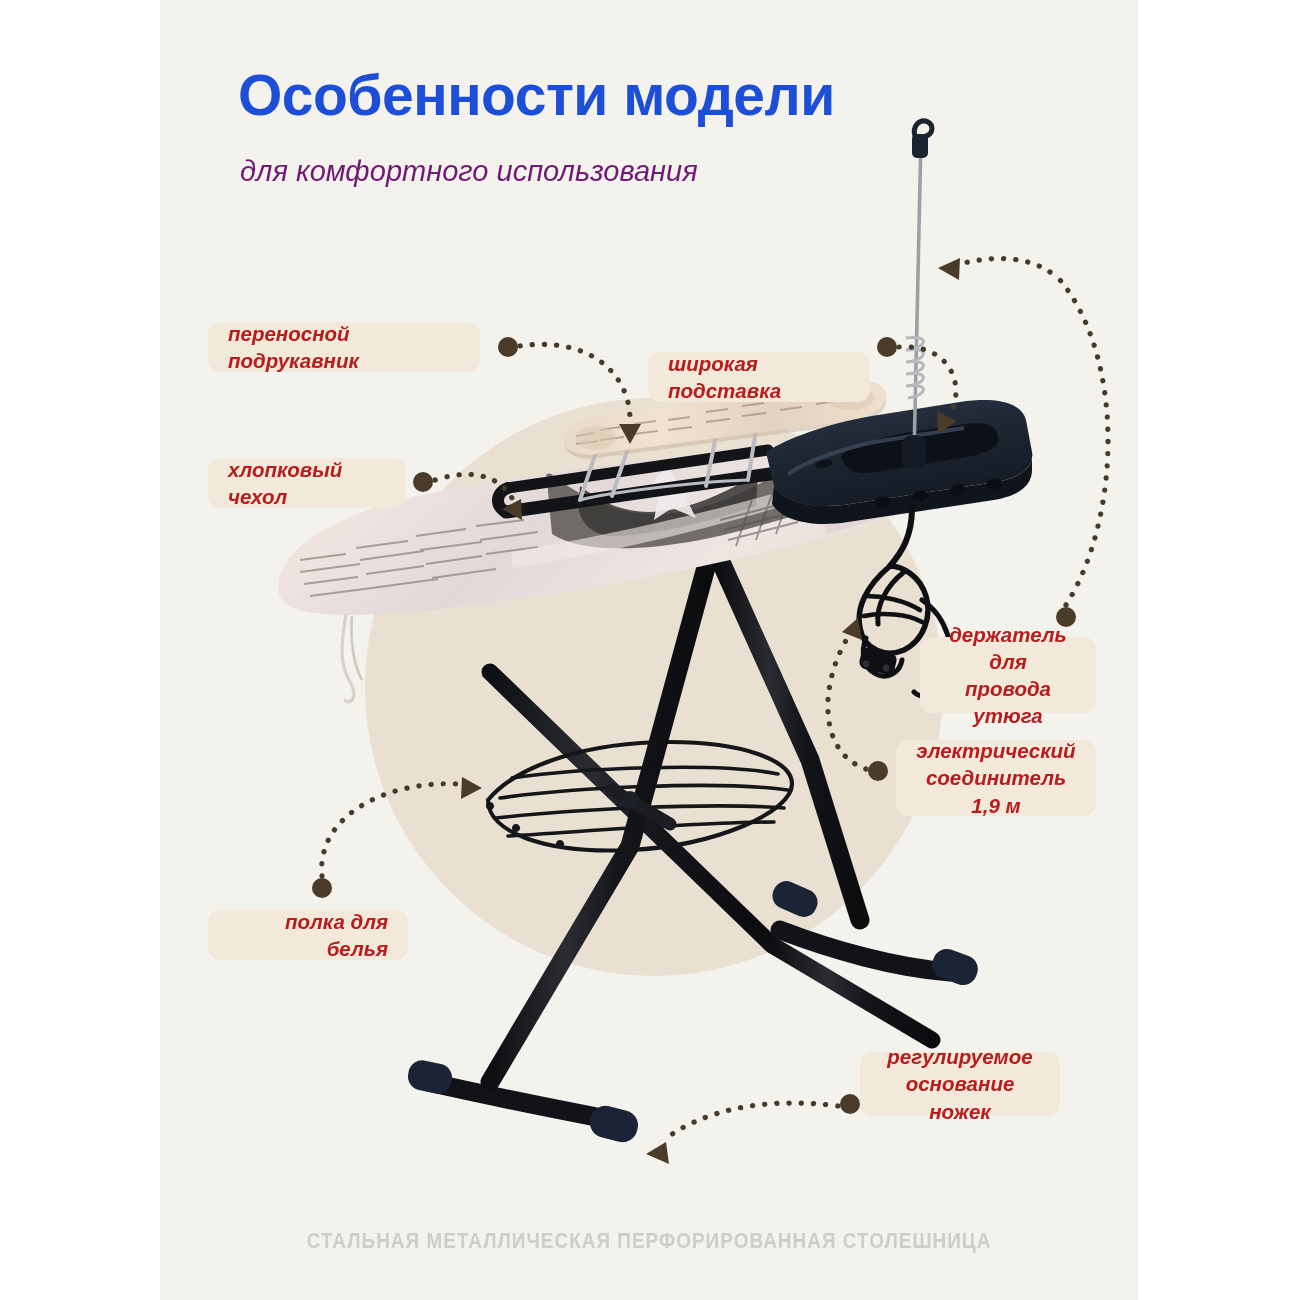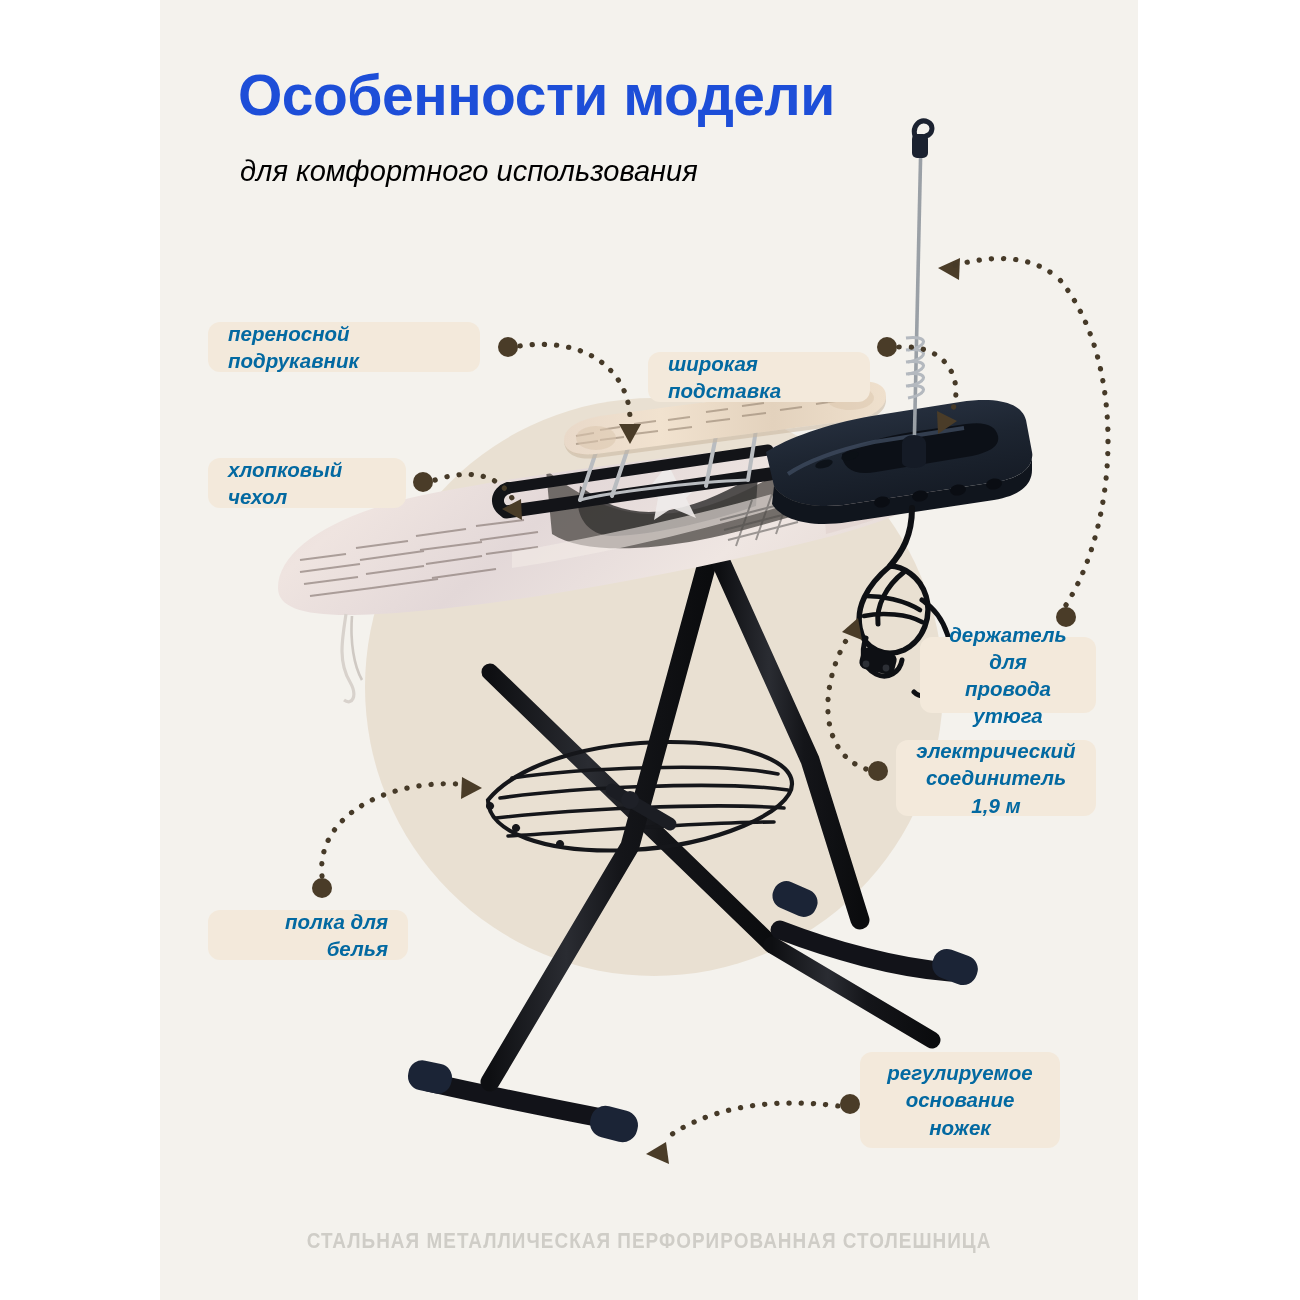--- a/index.html
+++ b/index.html
@@ -41,21 +41,21 @@
     color:#1d4ed8;
     letter-spacing:-0.5px;
     white-space:nowrap;
   }
   .subtitle{
     position:absolute;
     left:80px;top:155px;
     font-size:29px;
     font-style:italic;
     font-weight:400;
-    color:#000000;
+    color:#701a75;
     white-space:nowrap;
   }
 
   
   .footer{
     position:absolute;
     left:0;top:1228px;
     width:978px;
     text-align:center;
     font-size:22px;
@@ -64,21 +64,21 @@
     color:#cfcdc7;
     transform:scaleX(0.86);
     white-space:nowrap;
   }
 
   
   .chip{
     position:absolute;
     background:#f3e9db;
     border-radius:12px;
-    color:#0369a1;
+    color:#b91c1c;
     font-style:italic;
     font-weight:700;
     font-size:20.5px;
     line-height:1.32;
     padding:13px 20px;
     box-sizing:border-box;
     text-align:center;
     white-space:pre-line;
     display:flex;
     align-items:center;
@@ -381,19 +381,19 @@
     <div class="chip left" style="left:48px;  top:458px; width:198px; height:50px;">хлопковый чехол</div>
 
     <div class="chip" style="left:760px; top:637px; width:176px; height:76px;">держатель для
 провода утюга</div>
 
     <div class="chip" style="left:736px; top:740px; width:200px; height:76px;">электрический
 соединитель 1,9 м</div>
 
     <div class="chip left" style="left:48px;  top:910px; width:200px; height:50px;text-align:right;">полка для белья</div>
 
-    <div class="chip" style="left:700px; top:1052px; width:200px; height:96px;">регулируемое
+    <div class="chip" style="left:700px; top:1052px; width:200px; height:64px;">регулируемое
 основание ножек</div>
 
     <div class="footer">СТАЛЬНАЯ МЕТАЛЛИЧЕСКАЯ ПЕРФОРИРОВАННАЯ СТОЛЕШНИЦА</div>
 
   </div>
 </div>
 
 </body></html>

